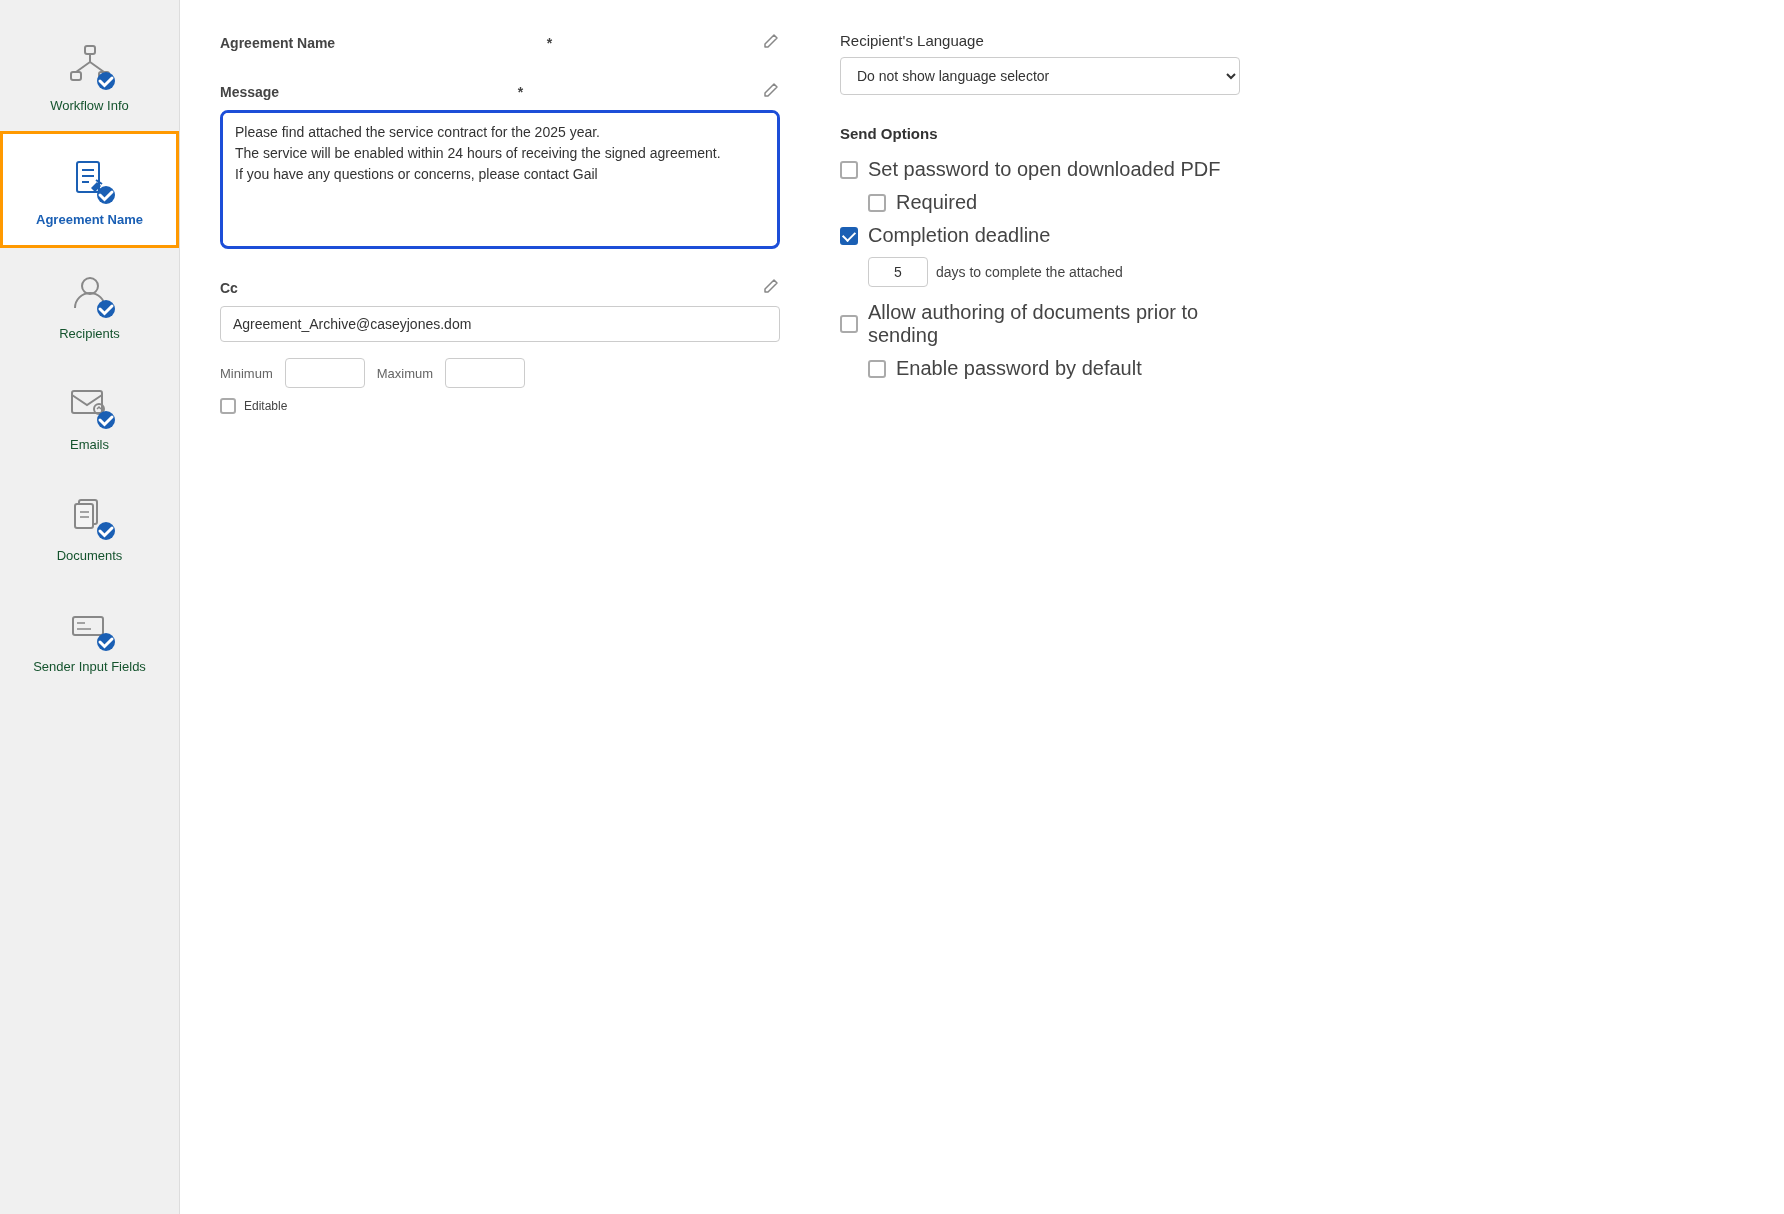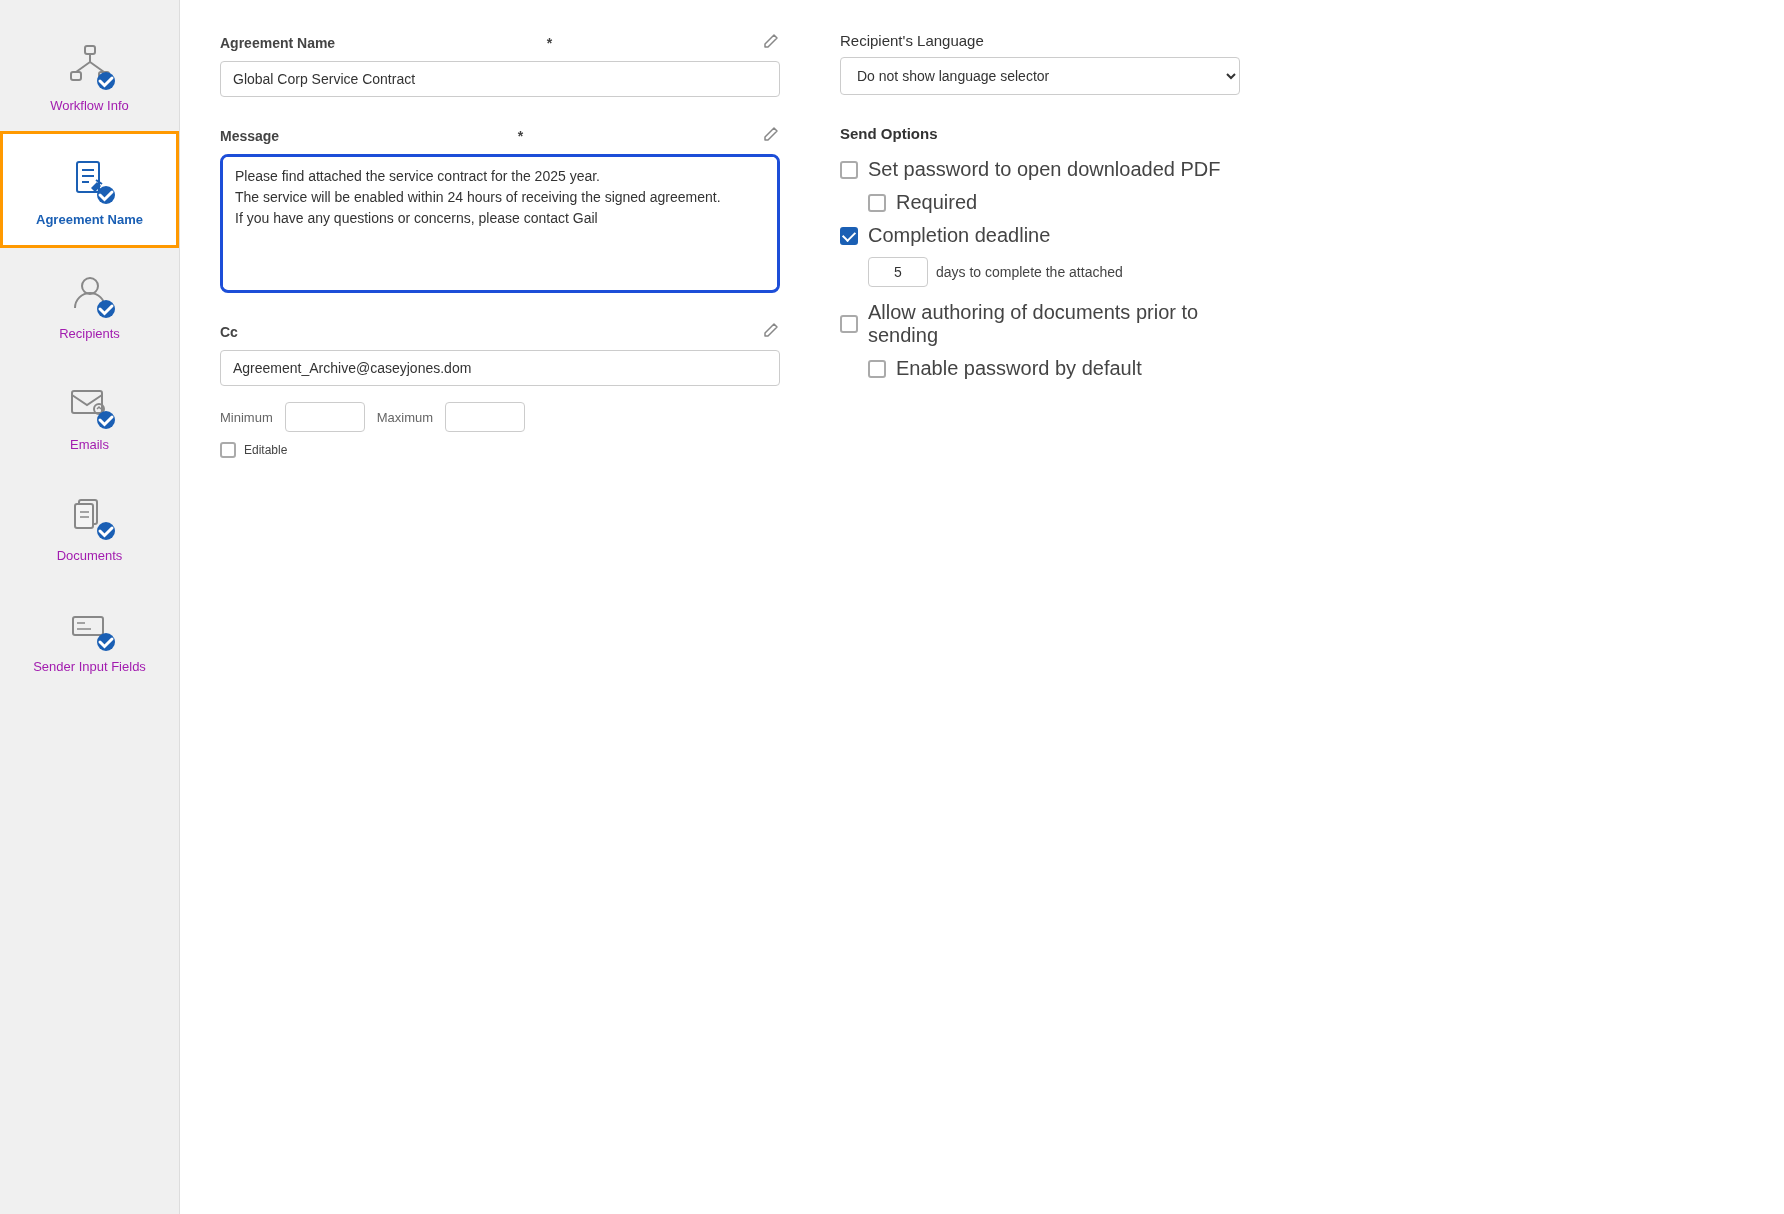--- a/index.html
+++ b/index.html
@@ -24,21 +24,21 @@
       flex-shrink: 0;
     }
     .sidebar-item {
       display: flex;
       flex-direction: column;
       align-items: center;
       padding: 18px 10px;
       width: 100%;
       cursor: pointer;
       text-align: center;
-      color: #a21caf;
+      color: #14532d;
     }
     .sidebar-item.active {
       border: 3px solid #f90;
       background: #fff;
       color: #1a5fb4;
       font-weight: 600;
     }
     .sidebar-item .icon-wrap {
       position: relative;
       width: 54px;
@@ -411,21 +411,20 @@
       <div class="form-section">
         <div class="field-header">
           <span class="field-label" style="margin-right: 2px;">Agreement Name</span>
           <span class="field-label required">*</span>
           <span class="edit-icon">
             <svg viewBox="0 0 18 18" fill="none" xmlns="http://www.w3.org/2000/svg">
               <path d="M12 3l3 3-9 9H3v-3L12 3z" stroke="#888" stroke-width="1.5" fill="none" stroke-linejoin="round"></path>
             </svg>
           </span>
         </div>
-        <input type="text" value="Global Corp Service Contract" style="">
       </div>
 
       <div class="form-section">
         <div class="field-header">
           <span class="field-label">Message</span>
           <span class="field-label required">*</span>
           <span class="edit-icon">
             <svg viewBox="0 0 18 18" fill="none" xmlns="http://www.w3.org/2000/svg">
               <path d="M12 3l3 3-9 9H3v-3L12 3z" stroke="#888" stroke-width="1.5" fill="none" stroke-linejoin="round"></path>
             </svg>

